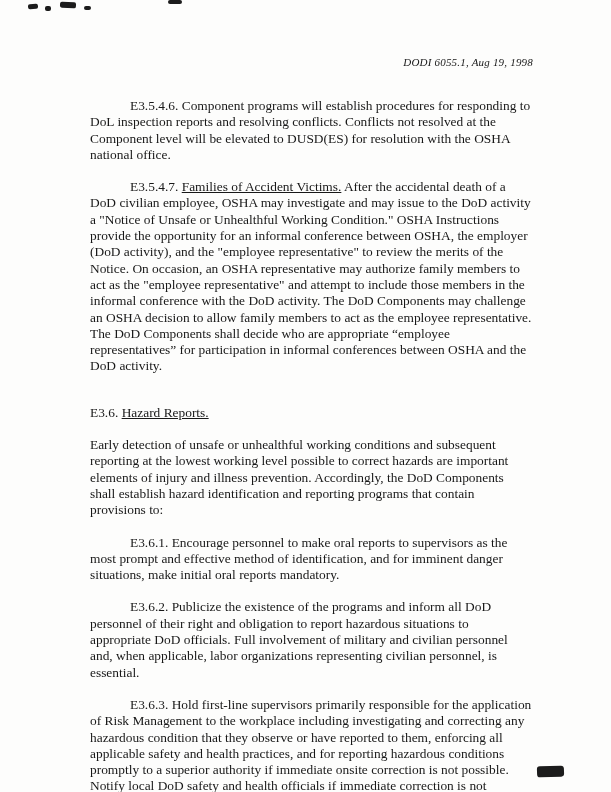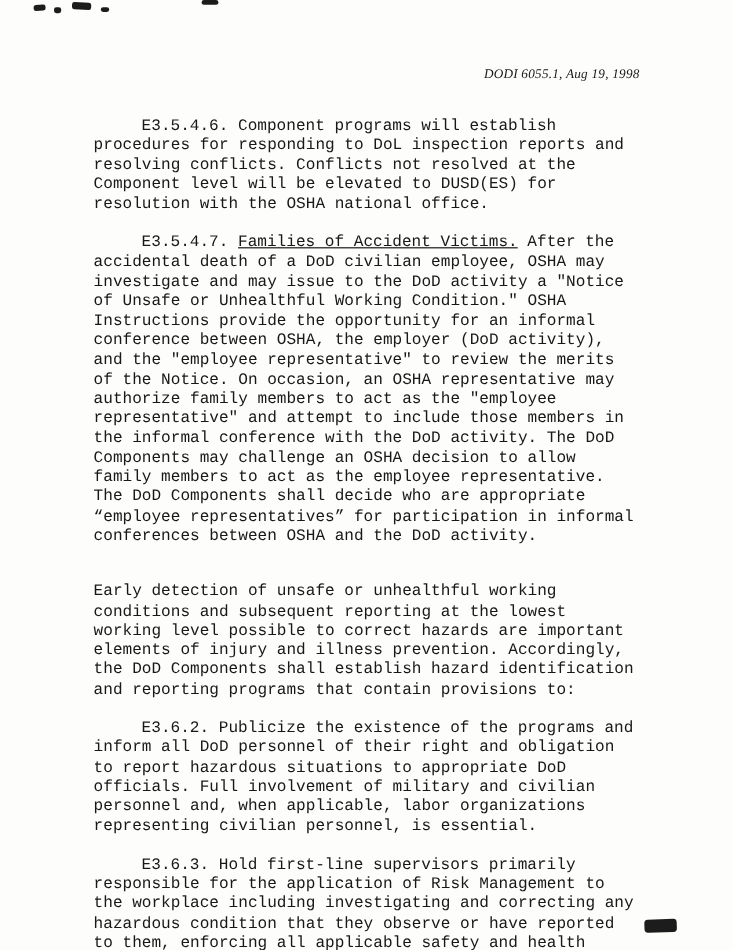--- a/index.html
+++ b/index.html
@@ -39,22 +39,21 @@
   .content {
     position: absolute;
     top: 98px;
     left: 78px;
     width: 454px;
     font-size: 13.4px;
     line-height: 16.3px;
     text-align: left;
   }
   .content p {
-    margin: 0 0 16px 0;
-    font-family: Liberation Mono, monospace;
+    margin: 0 0 16px 12px;
   }
   p.indent {
     text-indent: 40px;
   }
   p.flush {
     text-indent: 0;
   }
   .section-head {
     margin-bottom: 17px;
   }
@@ -106,25 +105,33 @@
     </p>
 
     <p class="indent">
       <span>E3.5.4.7.</span>
       <span class="u">Families of Accident Victims.</span>
       <span>After the accidental death of a DoD civilian employee, OSHA may investigate and may issue to the DoD activity a "Notice of Unsafe or Unhealthful Working Condition."  OSHA Instructions provide the opportunity for an informal conference between OSHA, the employer (DoD activity), and the "employee representative" to review the merits of the Notice.  On occasion, an OSHA representative may authorize family members to act as the "employee representative" and attempt to include those members in the informal conference with the DoD activity.  The DoD Components may challenge an OSHA decision to allow family members to act as the employee representative.  The DoD Components shall decide who are appropriate “employee representatives” for participation in informal conferences between OSHA and the DoD activity.</span>
     </p>
 
     <div class="spacer-before-section"></div>
 
+    <p class="flush section-head">
+      <span>E3.6.</span>
+      <span class="u">Hazard Reports.</span>
+    </p>
 
     <p class="flush">
       <span>Early detection of unsafe or unhealthful working conditions and subsequent reporting at the lowest working level possible to correct hazards are important elements of injury and illness prevention.  Accordingly, the DoD Components shall establish hazard identification and reporting programs that contain provisions to:</span>
     </p>
 
+    <p class="indent">
+      <span>E3.6.1.</span>
+      <span>Encourage personnel to make oral reports to supervisors as the most prompt and effective method of identification, and for imminent danger situations, make initial oral reports mandatory.</span>
+    </p>
 
     <p class="indent">
       <span>E3.6.2.</span>
       <span>Publicize the existence of the programs and inform all DoD personnel of their right and obligation to report hazardous situations to appropriate DoD officials.  Full involvement of military and civilian personnel and, when applicable, labor organizations representing civilian personnel, is essential.</span>
     </p>
 
     <p class="indent">
       <span>E3.6.3.</span>
       <span>Hold first-line supervisors primarily responsible for the application of Risk Management to the workplace including investigating and correcting any hazardous condition that they observe or have reported to them, enforcing all applicable safety and health practices, and for reporting hazardous conditions promptly to a superior authority if immediate onsite correction is not possible.  Notify local DoD safety and health officials if immediate correction is not possible.</span>
     </p>

